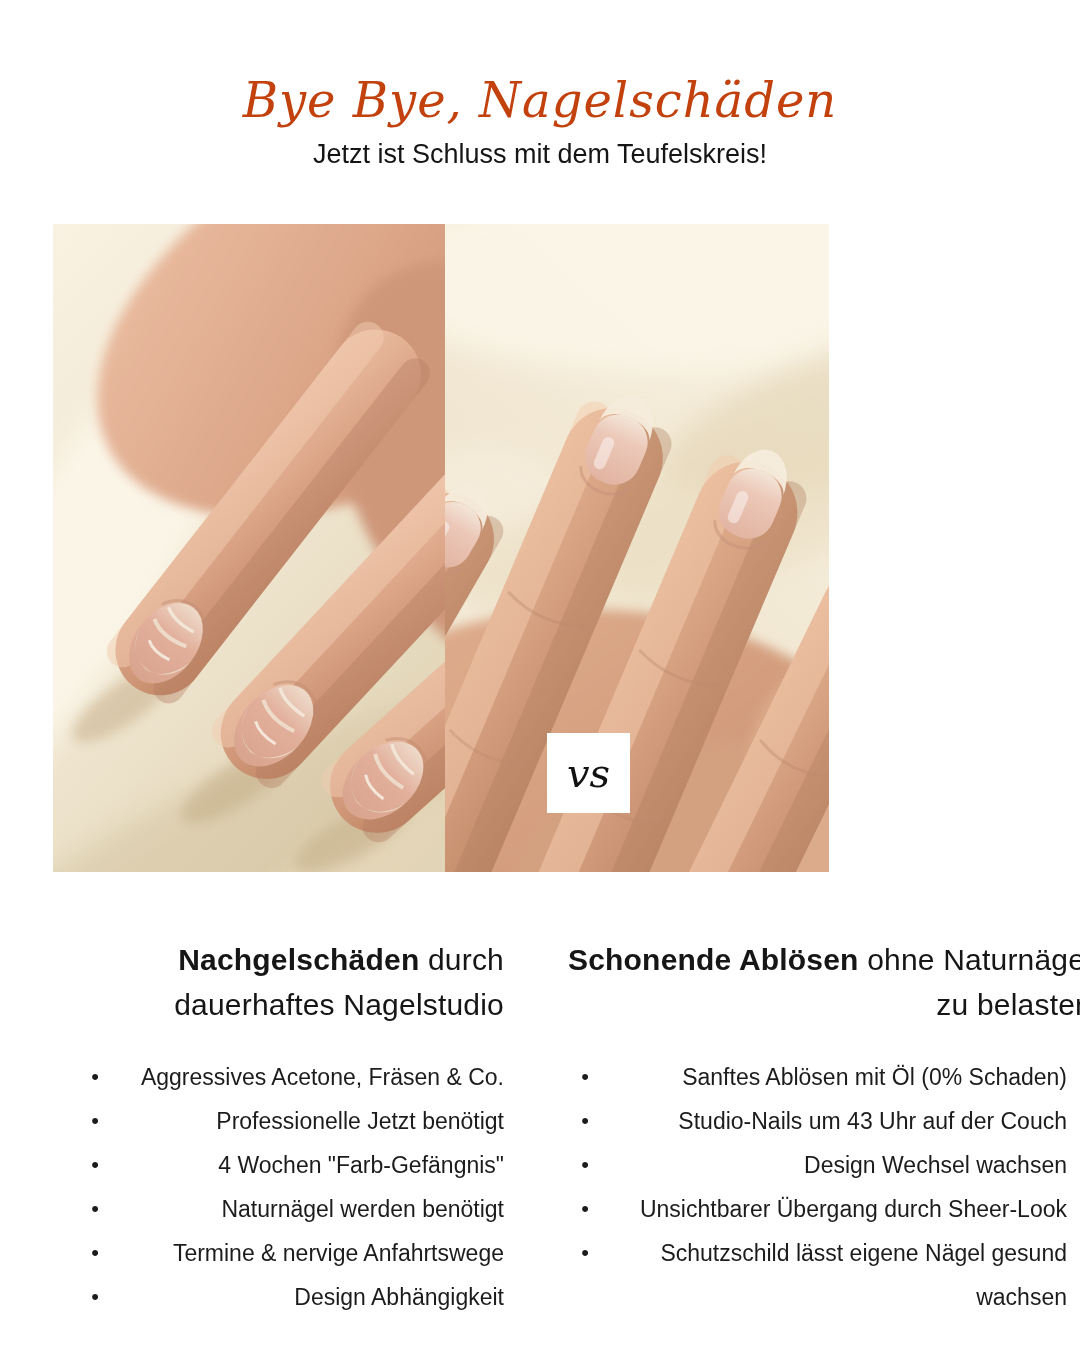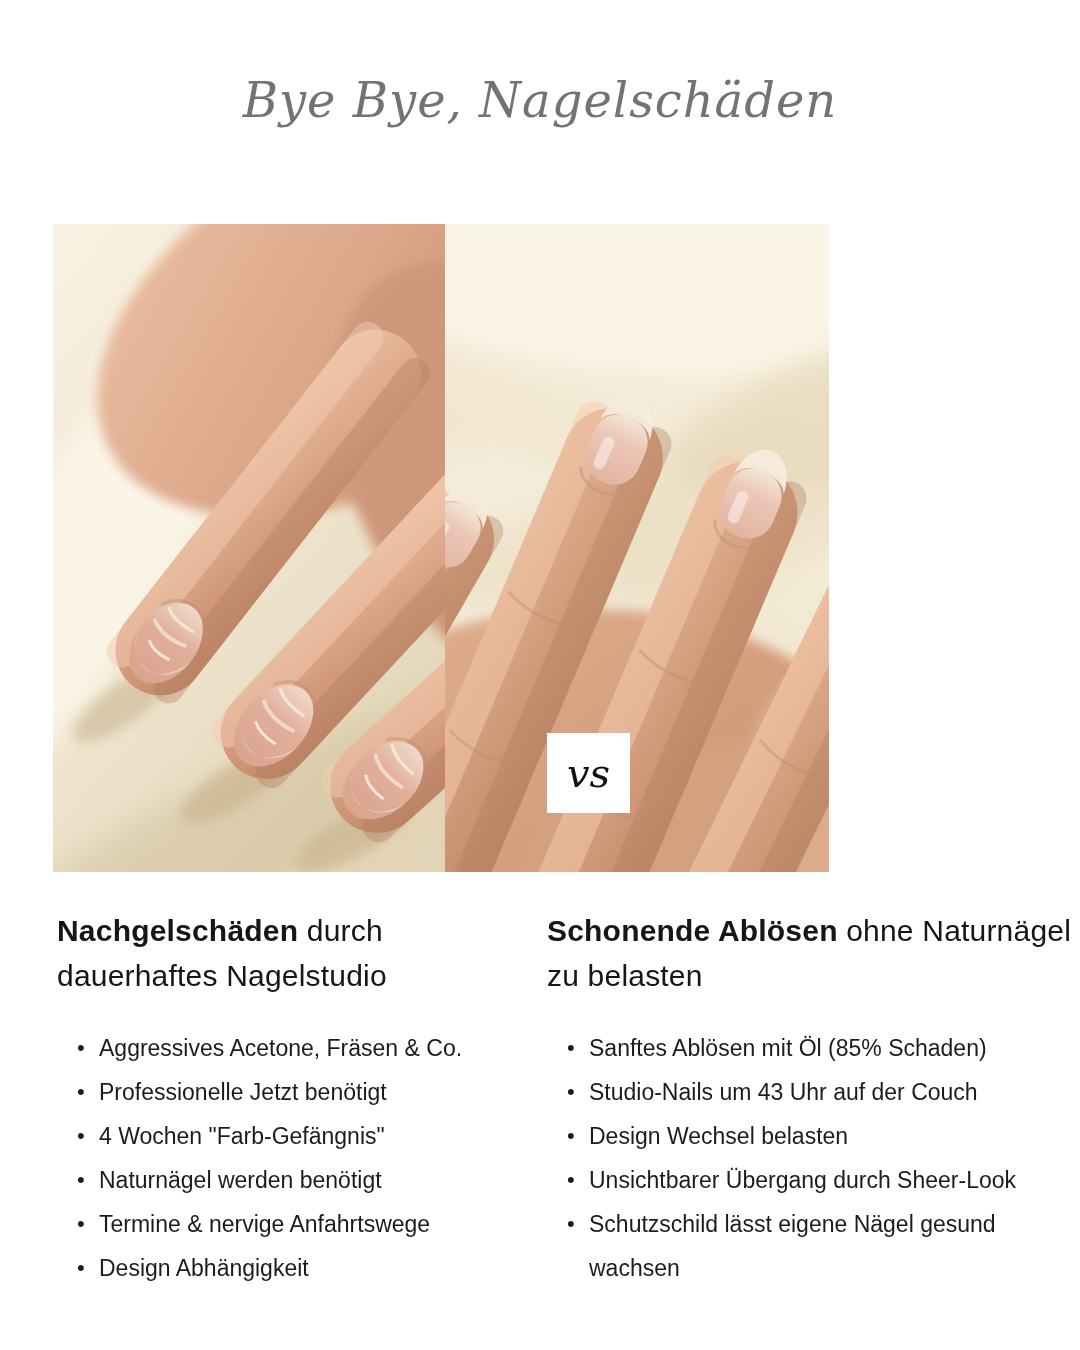--- a/index.html
+++ b/index.html
@@ -2,52 +2,53 @@
 <html><head>
 <meta charset="utf-8">
 <style>
   html,body{margin:0;padding:0;}
   body{width:1080px;height:1350px;background:#ffffff;font-family:"Liberation Sans",sans-serif;color:#1b1b1b;}
   .page{position:relative;width:1080px;height:1350px;background:#ffffff;overflow:hidden;}
 
   
   .header{position:absolute;top:0;left:0;width:1080px;text-align:center;}
   .title{margin:72px 0 0 0;font-family:"DejaVu Serif","Liberation Serif",serif;font-style:italic;font-weight:400;
-         font-size:48px;line-height:1.2;color:#737373;letter-spacing:1px;}
+         font-size:48px;line-height:1.2;color:#c2410c;letter-spacing:1px;}
   .subtitle{margin:7px 0 0 0;font-size:27px;line-height:1.3;color:#151515;}
 
   
   .compare{position:absolute;left:53px;top:224px;width:776px;height:648px;display:flex;gap:0;}
   .photo{margin:0;padding:0;overflow:hidden;}
   .photo svg{display:block;}
   .photo-left{width:487px;height:648px;}
   .photo-right{width:478px;height:648px;}
   .vs-badge{position:absolute;left:494px;top:509px;width:83px;height:80px;background:#ffffff;
             display:flex;align-items:center;justify-content:center;
             font-family:"DejaVu Serif","Liberation Serif",serif;font-style:italic;font-size:40px;color:#111;}
 
   
-  .col{position:absolute;top:908px;}
+  .col{position:absolute;top:937px;text-align:right;}
   .col-left{left:57px;width:447px;}
   .col-right{left:547px;width:545px;}
   .col h2{margin:0;font-size:30px;line-height:45px;font-weight:400;color:#161616;letter-spacing:0.2px;}
   .col h2 strong{font-weight:700;}
   .col ul{margin:28px 0 0 0;padding:0 0 0 20px;list-style:none;}
   .col-right ul{width:500px;}
   .col li{display:flex;align-items:flex-start;font-size:23px;line-height:44px;color:#1c1c1c;}
   .dot{width:22px;flex:0 0 22px;font-size:22px;line-height:44px;color:#1c1c1c;}
   .li-text{flex:1;}
 </style>
 </head>
 <body>
 
 <div class="page">
 
   <div class="header">
     <h1 class="title">Bye Bye, Nagelschäden</h1>
+    <p class="subtitle">Jetzt ist Schluss mit dem Teufelskreis!</p>
   </div>
 
   <div class="compare">
 
     <figure class="photo photo-left" aria-label="Hand mit beschädigten Naturnägeln auf cremefarbenem Stoff">
       <svg width="487" height="648" viewBox="0 0 487 648">
         <defs>
           <linearGradient id="Lfab" x1="0" y1="0" x2="0.8" y2="1">
             <stop offset="0" stop-color="#f9f2e2"></stop>
               <stop offset="0.5" stop-color="#efe5cf"></stop>
@@ -273,29 +274,29 @@
           <span class="li-text">Design Abhängigkeit</span>
         </li>
     </ul>
   </div>
 
   <div class="col col-right">
     <h2><strong>Schonende Ablösen</strong><span> ohne Naturnägel zu belasten</span></h2>
     <ul>
       <li>
           <span class="dot">•</span>
-          <span class="li-text">Sanftes Ablösen mit Öl (85% Schaden)</span>
+          <span class="li-text">Sanftes Ablösen mit Öl (0% Schaden)</span>
         </li>
       <li>
           <span class="dot">•</span>
           <span class="li-text">Studio-Nails um 43 Uhr auf der Couch</span>
         </li>
       <li>
           <span class="dot">•</span>
-          <span class="li-text">Design Wechsel belasten</span>
+          <span class="li-text">Design Wechsel wachsen</span>
         </li>
       <li>
           <span class="dot">•</span>
           <span class="li-text">Unsichtbarer Übergang durch Sheer-Look</span>
         </li>
       <li>
           <span class="dot">•</span>
           <span class="li-text">Schutzschild lässt eigene Nägel gesund wachsen</span>
         </li>
     </ul>

